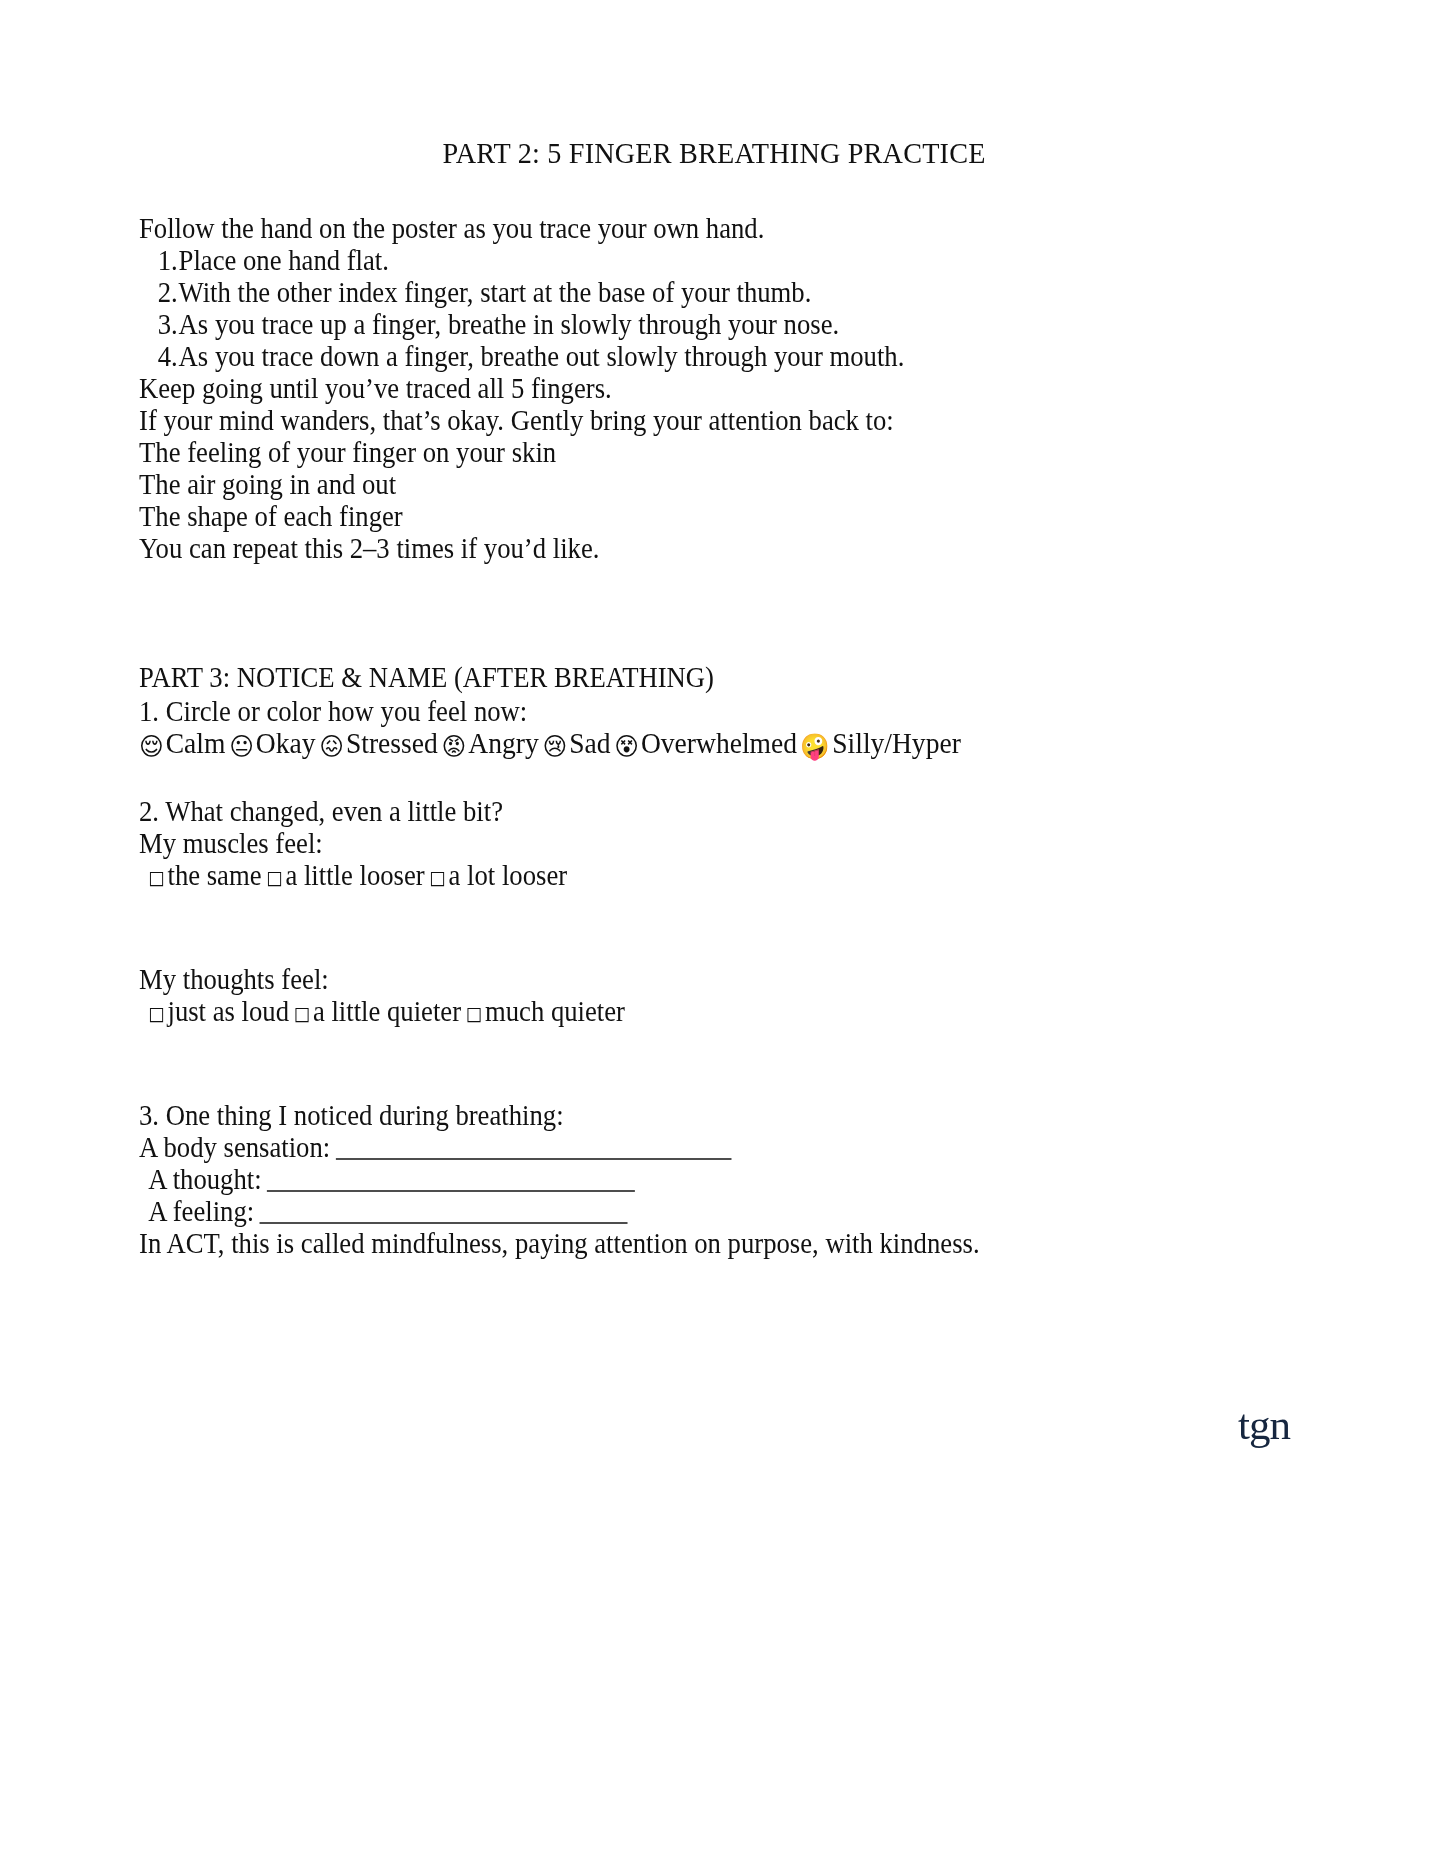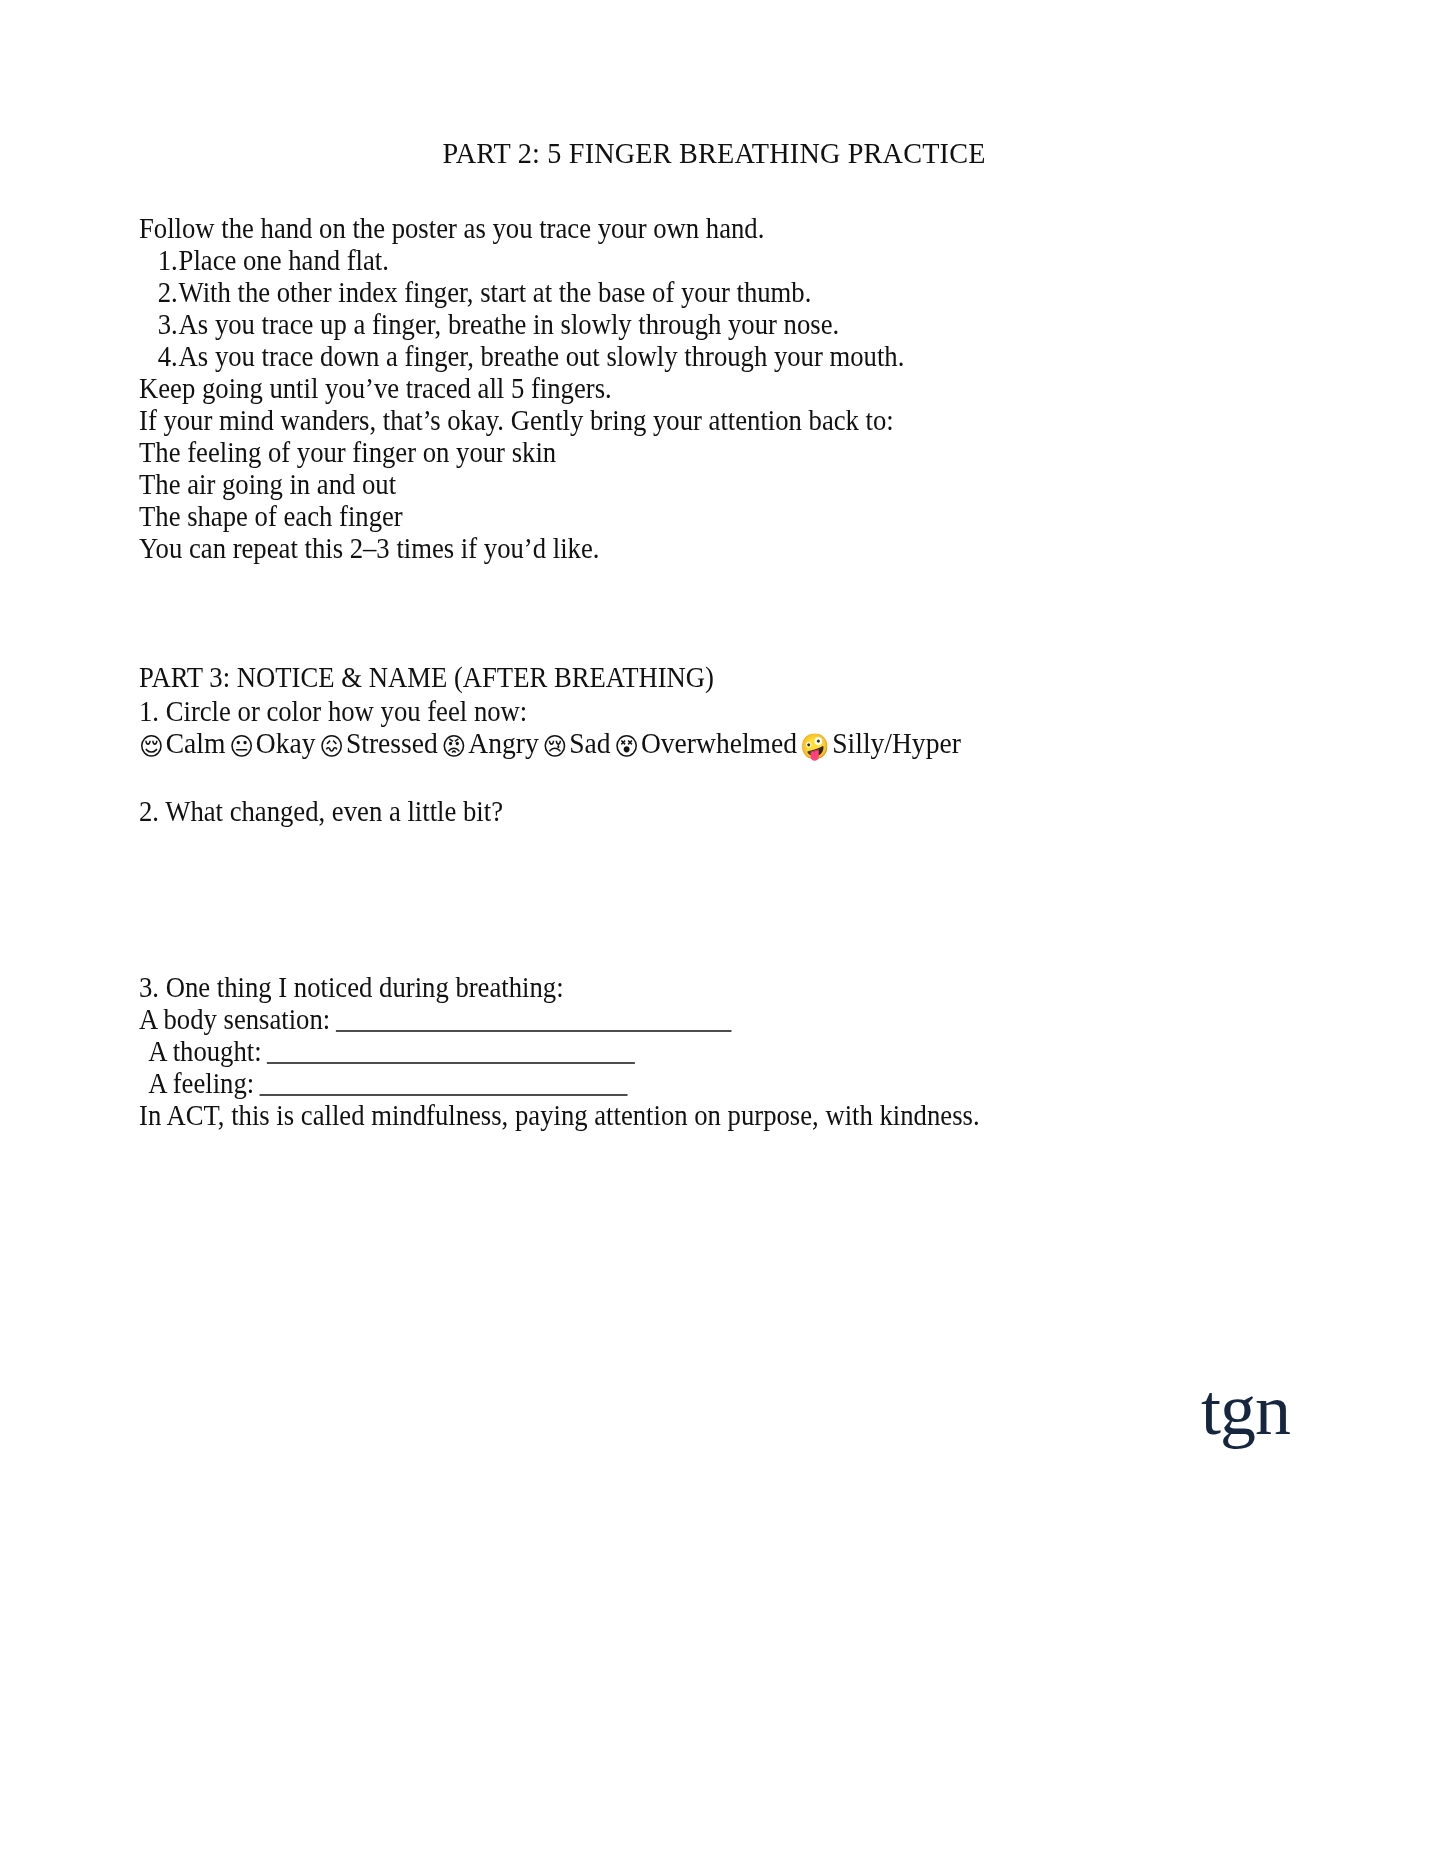--- a/index.html
+++ b/index.html
@@ -104,21 +104,21 @@
   .blank-a { width: 430px; }
   .blank-b { width: 400px; }
   .blank-c { width: 400px; }
 
   
   .logo {
     position: absolute;
     right: 155px;
     bottom: 425px;
     font-family: "Liberation Serif", "DejaVu Serif", serif;
-    font-size: 72px;
+    font-size: 43px;
     color: #16263f;
     letter-spacing: -1px;
     line-height: 1;
     user-select: none;
   }
 </style>
 </head>
 <body>
 
 <div class="page">
@@ -158,26 +158,38 @@
     <div class="line">1. Circle or color how you feel now:</div>
 
     <div class="line emoji-line">
       <span class="emoji">😌</span><span>Calm</span><span class="emoji emoji-sep">😐</span><span>Okay</span><span class="emoji emoji-sep">😖</span><span>Stressed</span><span class="emoji emoji-sep">😡</span><span>Angry</span><span class="emoji emoji-sep">😢</span><span>Sad</span><span class="emoji emoji-sep">😵</span><span>Overwhelmed</span><span class="emoji emoji-sep">🤪</span><span>Silly/Hyper</span>
     </div>
 
     <div class="gap-md"></div>
 
     <div class="line">2. What changed, even a little bit?</div>
 
+    <div>
+      <div class="line">My muscles feel:</div>
+      <div class="line indent-1">
+        <span class="cbox">□</span><span>the same</span><span class="cbox cbox-gap">□</span><span>a little looser</span><span class="cbox cbox-gap">□</span><span>a lot looser</span>
+      </div>
+    </div>
 
     <div class="gap-md"></div>
 
 
     <div class="gap-md"></div>
 
+    <div>
+      <div class="line">My thoughts feel:</div>
+      <div class="line indent-1">
+        <span class="cbox">□</span><span>just as loud</span><span class="cbox cbox-gap">□</span><span>a little quieter</span><span class="cbox cbox-gap">□</span><span>much quieter</span>
+      </div>
+    </div>
 
     <div class="gap-lg"></div>
 
     <div class="line">3. One thing I noticed during breathing:</div>
 
     <div class="line">
       <span>A body sensation:</span><span class="blank blank-a"></span>
     </div>
     <div class="line indent-1">
       <span>A thought:</span><span class="blank blank-b"></span>

